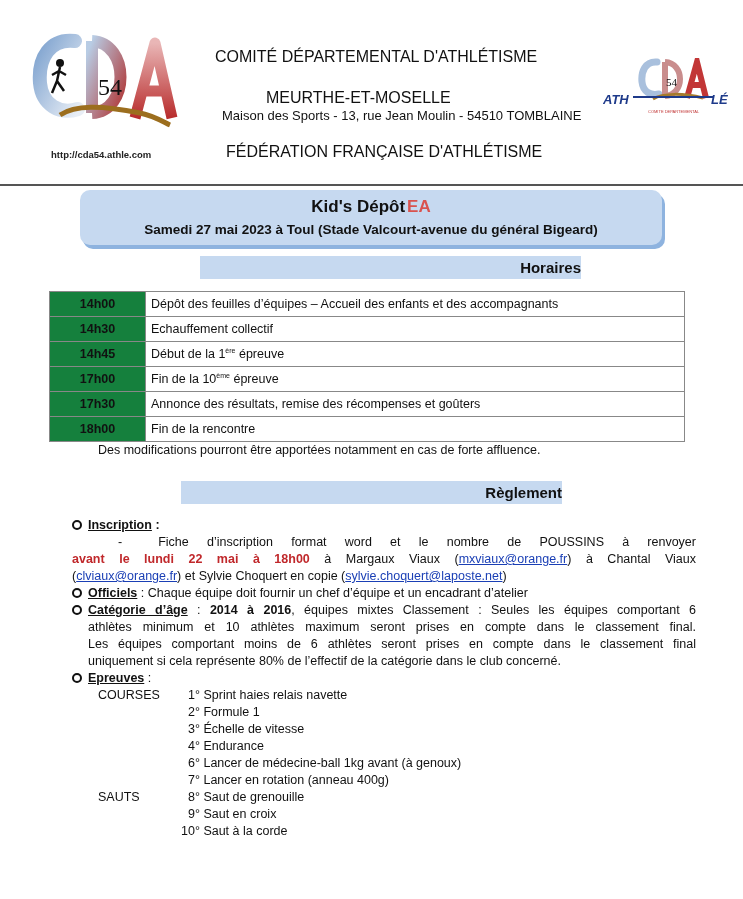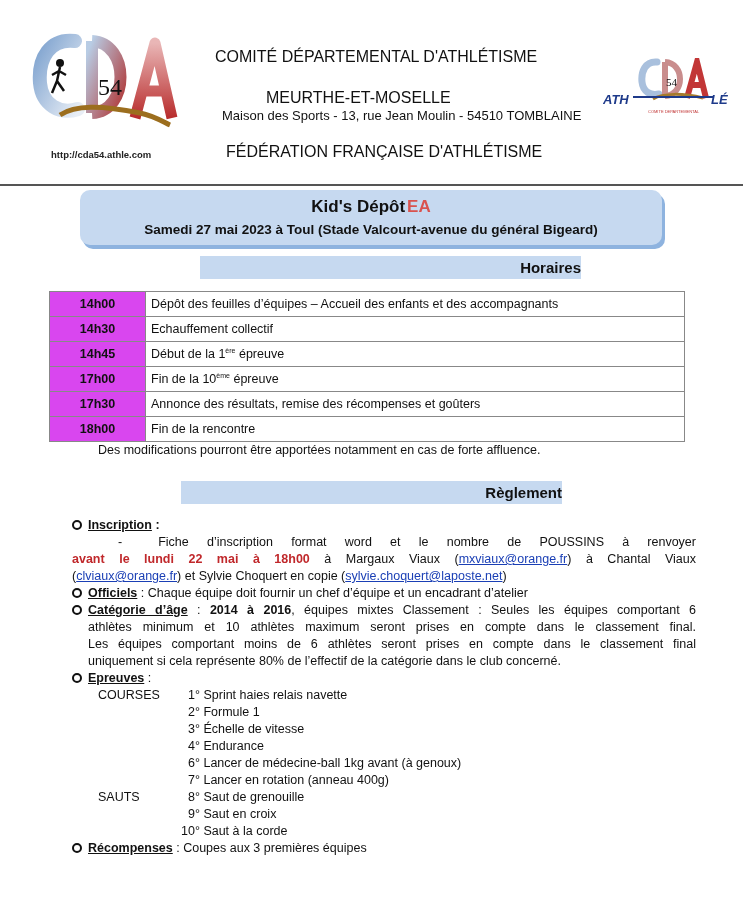--- a/index.html
+++ b/index.html
@@ -35,21 +35,21 @@
   }
   .horaires-head { left: 200px; top: 256px; width: 381px; height: 23px; }
   .reglement-head { left: 181px; top: 481px; width: 381px; height: 23px; }
 
   
   table.sched {
     position: absolute; left: 49px; top: 291px; width: 636px;
     border-collapse: collapse; font-size: 12.5px;
   }
   table.sched td { border: 1px solid #888; height: 25px; padding: 0 5px; }
-  table.sched td.time { width: 96px; background: #d946ef; text-align: center; font-weight: bold; }
+  table.sched td.time { width: 96px; background: #15803d; text-align: center; font-weight: bold; }
   sup { font-size: 7px; vertical-align: 5px; }
   .note { left: 98px; top: 443px; font-size: 12.5px; }
 
   
   .rules { left: 72px; top: 517px; width: 624px; font-size: 12.5px; line-height: 17px; }
   .bullet { display: inline-block; width: 10px; height: 10px; border: 2px solid #111; border-radius: 50%; margin-right: 6px; vertical-align: -1px; }
   .u { text-decoration: underline; font-weight: bold; }
   .red { color: #c0282b; font-weight: bold; }
   a.mail { color: #1a3fb5; text-decoration: underline; }
   .justify { text-align: justify; text-align-last: justify; }
@@ -209,16 +209,13 @@
     </div>
   <div class="ep-row">
       <span class="ep-cat"></span>
       <span class="ep-item">9° Saut en croix</span>
     </div>
   <div class="ep-row">
       <span class="ep-cat"></span>
       <span class="ep-item" style="margin-left:-7px;">10° Saut à la corde</span>
     </div>
 
-  <div>
-    <span class="bullet"></span><span class="u">Récompenses</span><span> : Coupes aux 3 premières équipes</span>
-  </div>
 </div>
 
 </body></html>

